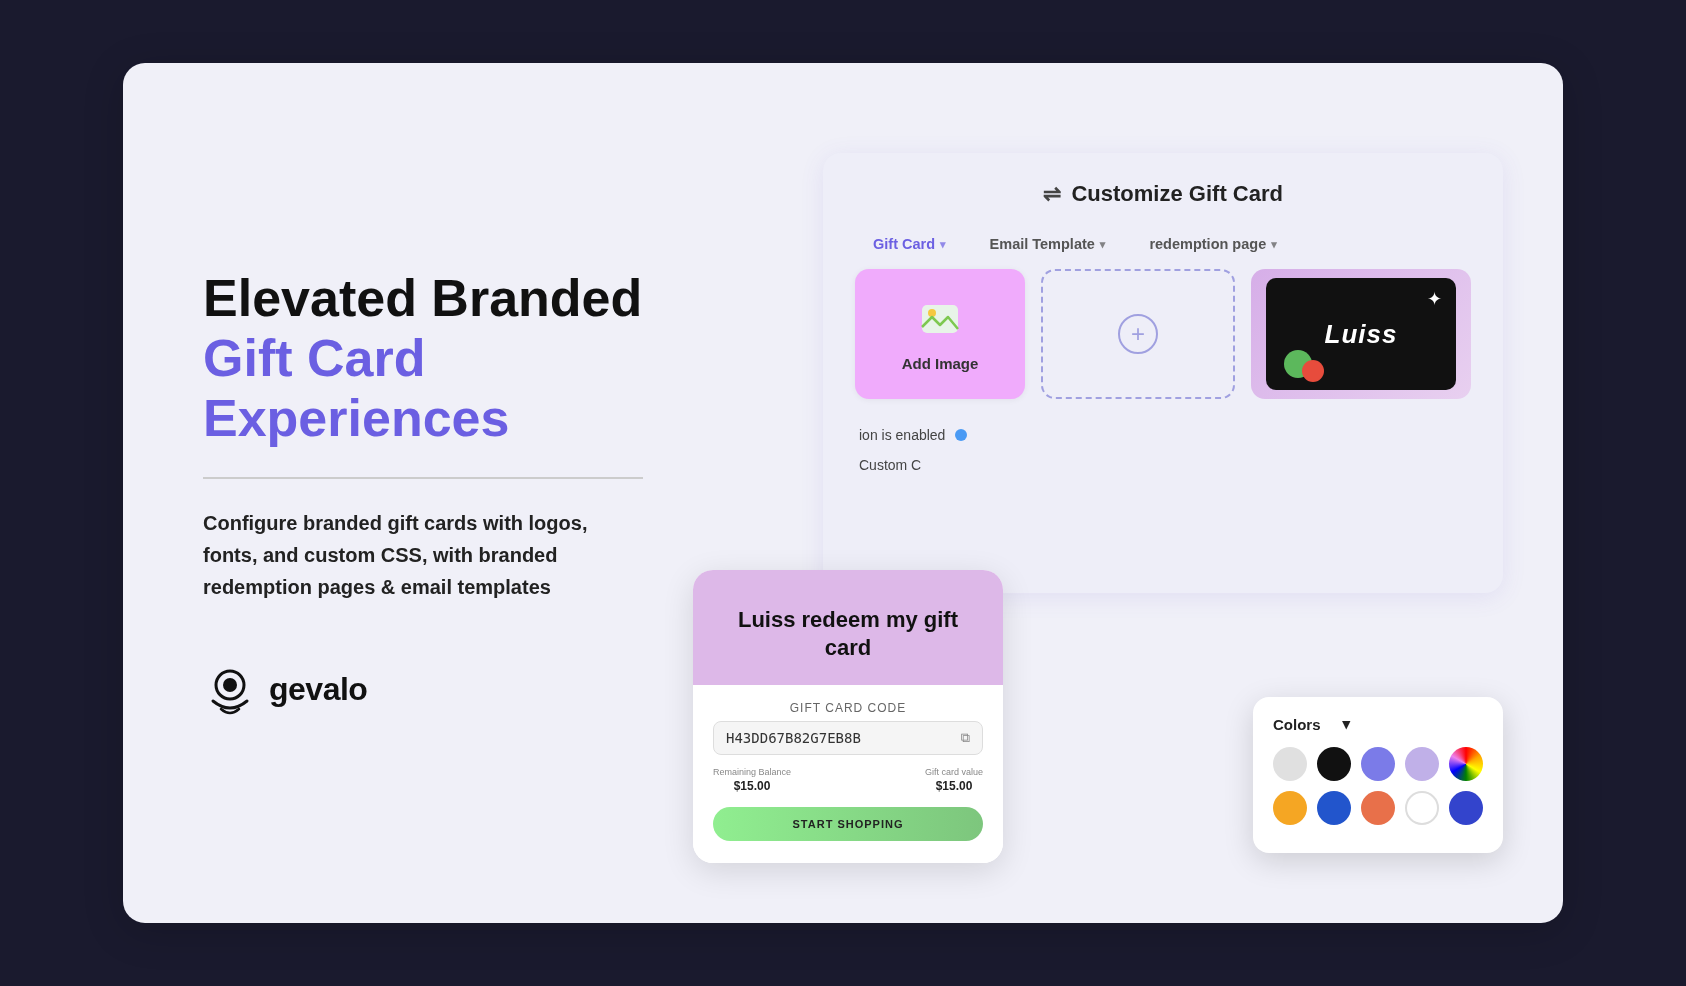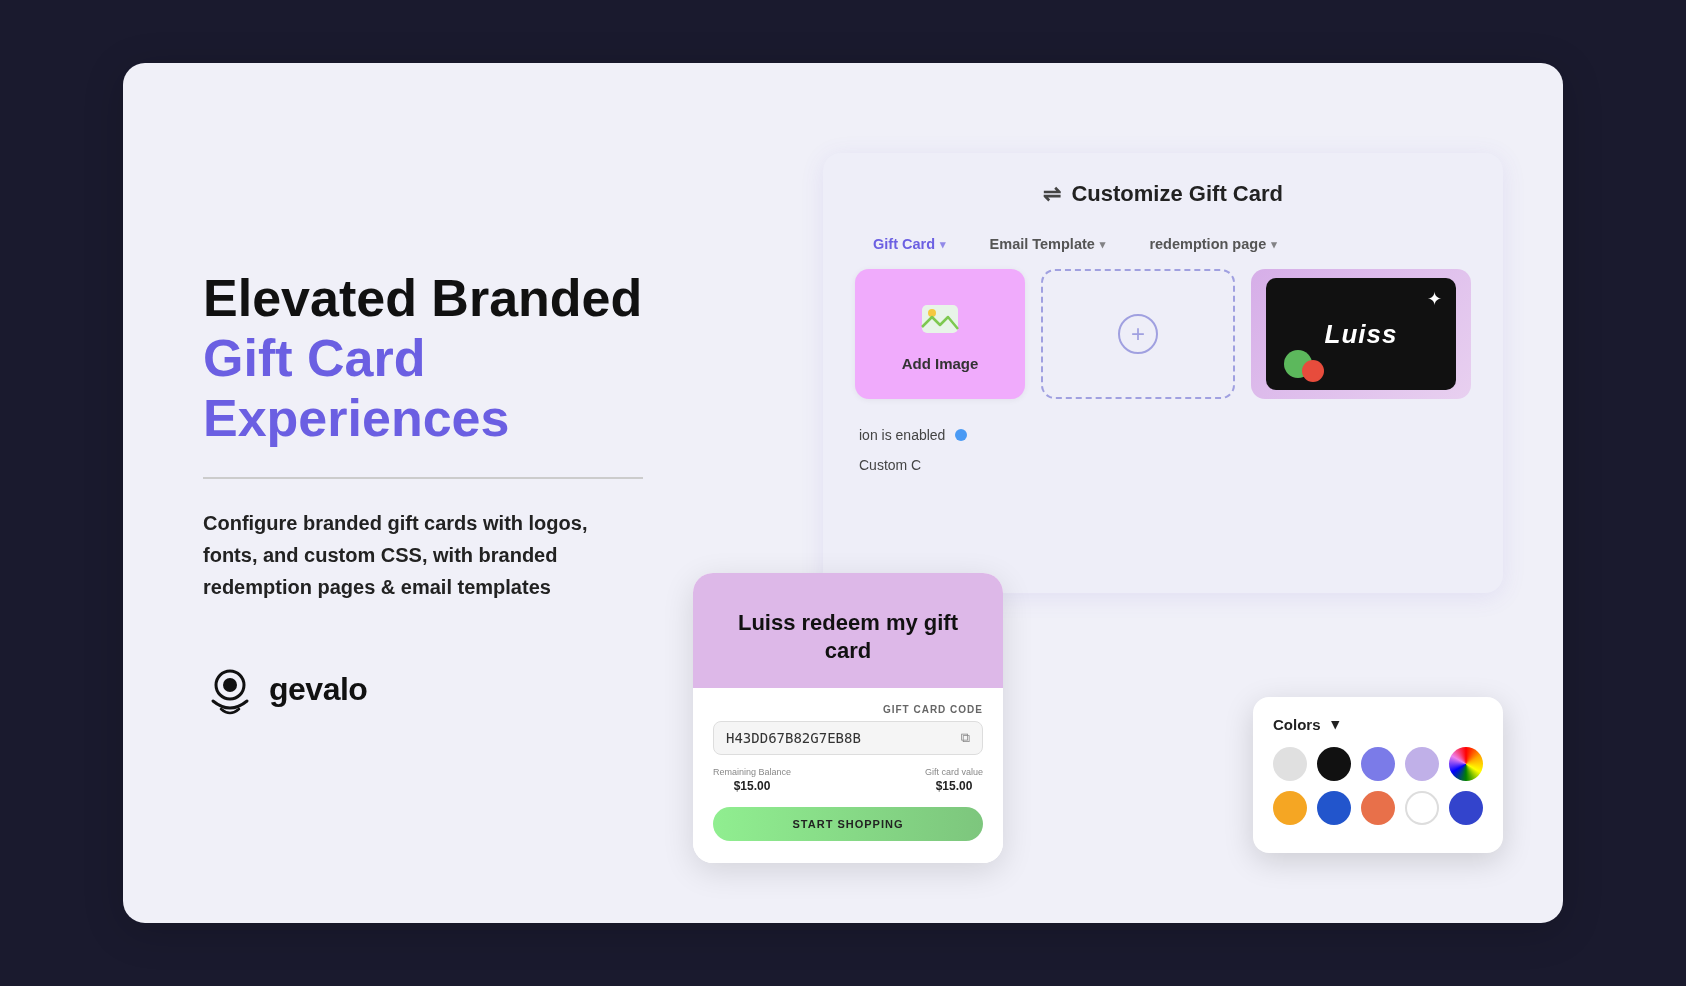--- a/index.html
+++ b/index.html
@@ -254,24 +254,24 @@
       font-size: 22px;
       font-weight: 800;
       color: #111;
       line-height: 1.3;
     }
     .redemption-body {
       background: #fff;
       padding: 16px 20px 22px;
     }
     .gift-code-label {
-      font-size: 10px;
-      font-weight: 700;
+      font-size: 12px;
+      font-weight: 400;
       color: #666;
-      text-align: right;
+      text-align: center;
       letter-spacing: 1px;
       text-transform: uppercase;
       margin-bottom: 6px;
     }
     .code-input-row {
       background: #f5f5f5;
       border-radius: 8px;
       border: 1px solid #ddd;
       display: flex;
       align-items: center;
@@ -346,21 +346,21 @@
       background: #fff;
       border-radius: 16px;
       padding: 18px 20px;
       box-shadow: 0 8px 30px rgba(0,0,0,0.15);
       z-index: 20;
       width: 250px;
     }
     .colors-popup-header {
       display: flex;
       align-items: center;
-      gap: 11px;
+      gap: 22px;
       font-size: 15px;
       font-weight: 700;
       color: #222;
       margin-bottom: 14px;
     }
     .colors-row {
       display: flex;
       gap: 10px;
       margin-bottom: 10px;
     }

